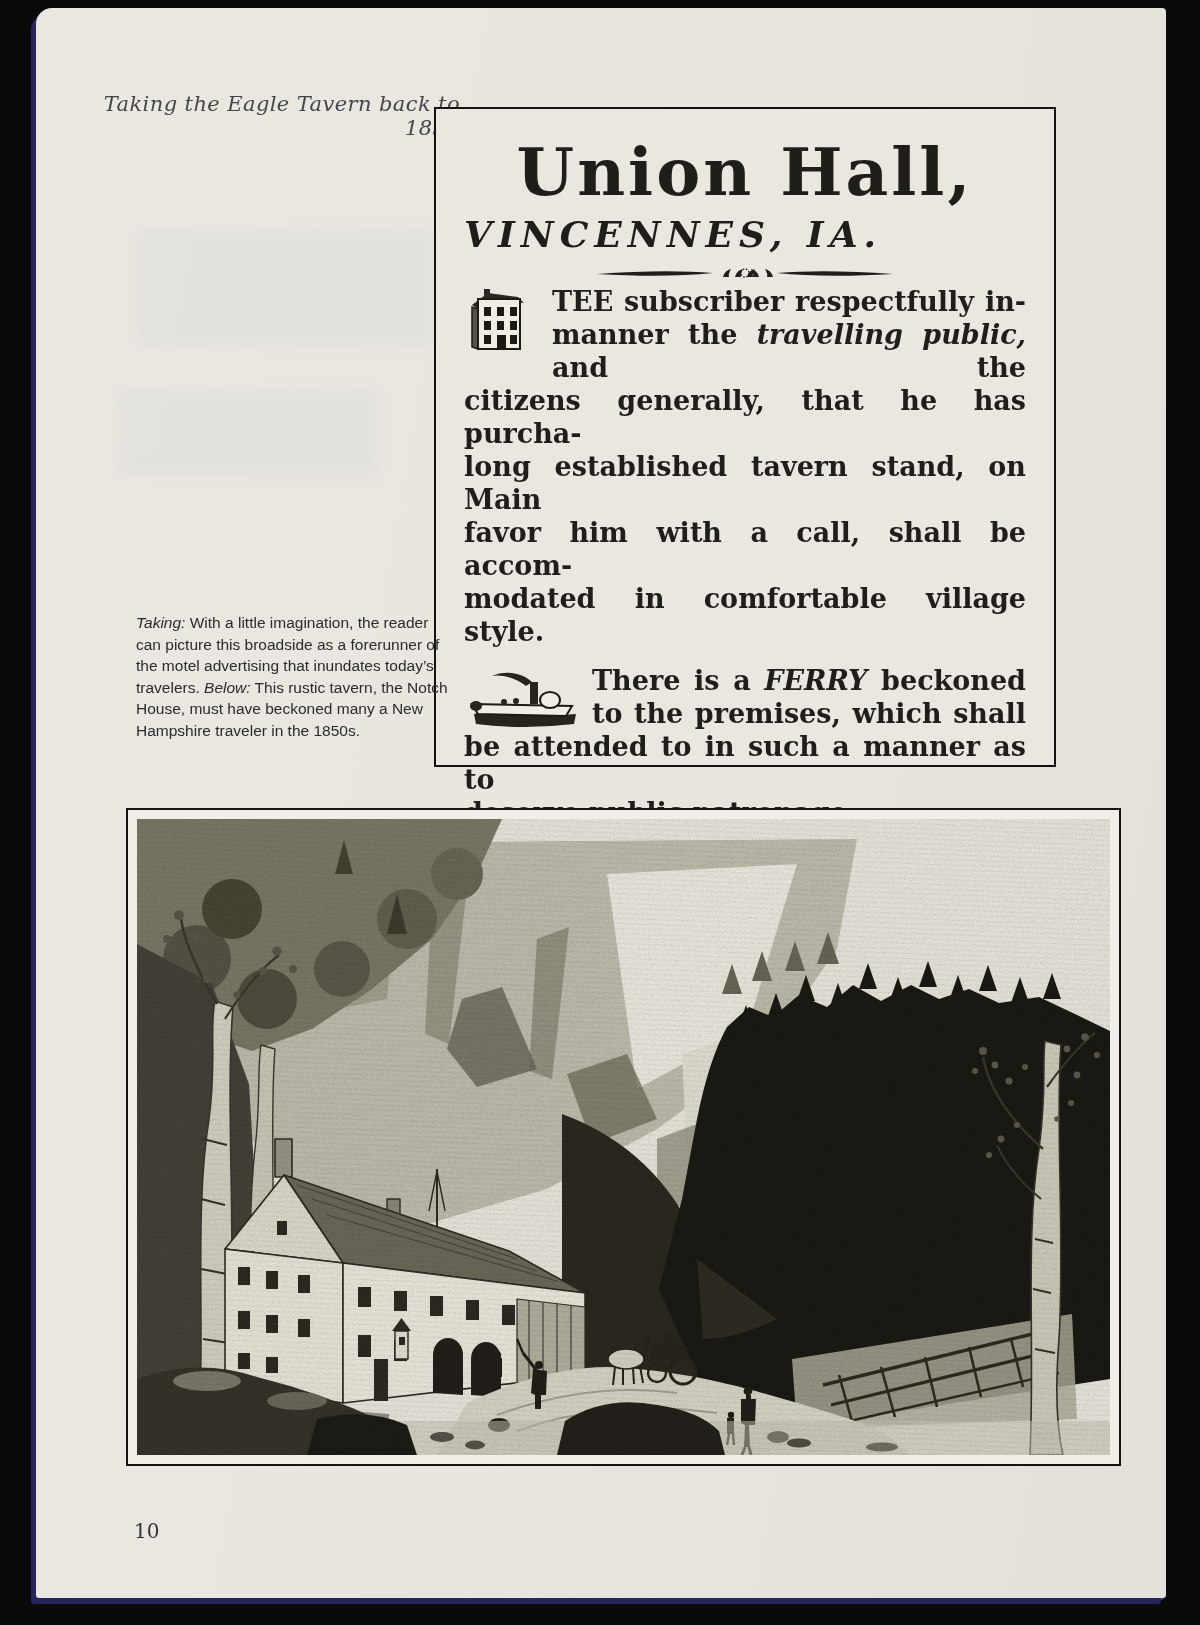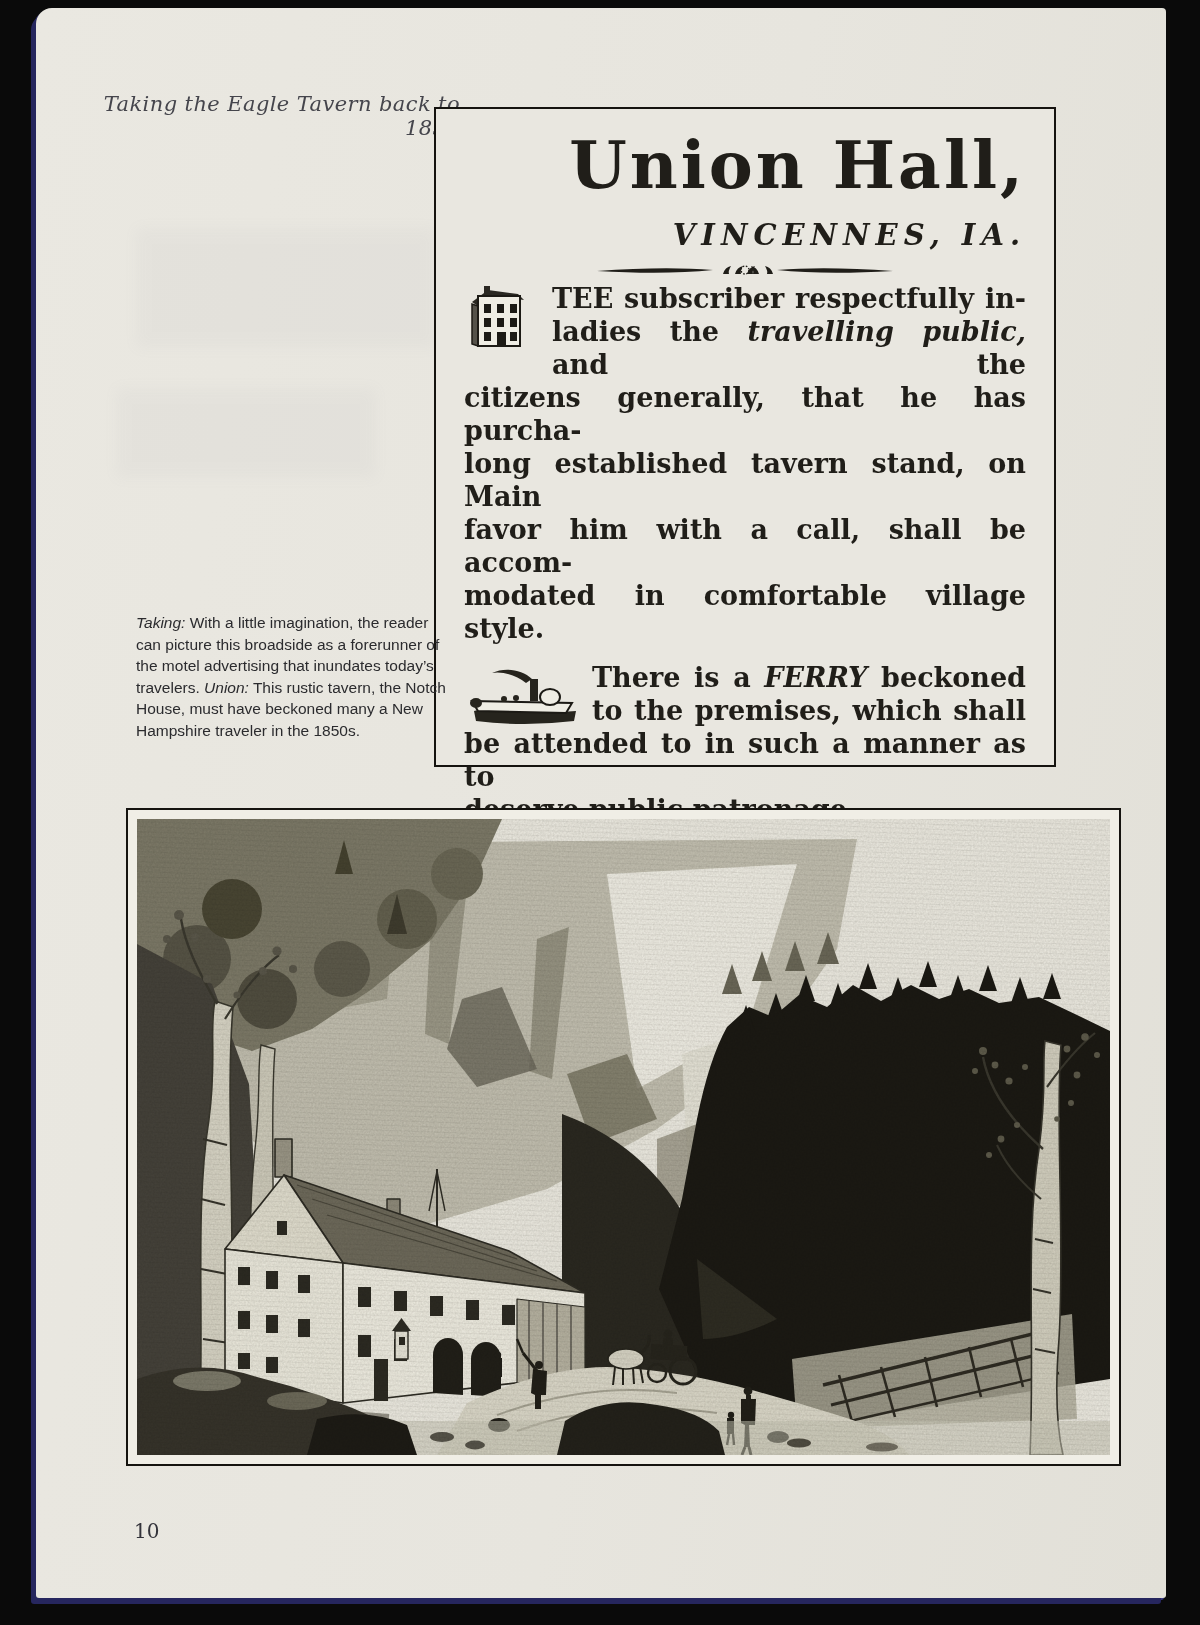--- a/index.html
+++ b/index.html
@@ -14,24 +14,24 @@
 
   .running-head{position:absolute;left:100px;top:92px;width:360px;
         font-family:"DejaVu Serif","Liberation Serif",serif;font-style:italic;
         font-size:21px;color:#45454c;letter-spacing:.4px;text-align:right;}
 
   
   .broadside{position:absolute;left:434px;top:107px;width:618px;height:656px;
         border:2px solid #15130f;background:#e9e7e0;
         font-family:"DejaVu Serif","Liberation Serif",serif;color:#201e19;}
   .bs-inner{position:relative;padding:6px 28px 0 28px;}
-  .bs-title{font-weight:bold;font-size:66px;line-height:74px;text-align:right;
-        letter-spacing:3px;margin-top:13px;}
-  .bs-sub{font-weight:bold;font-style:italic;font-size:29px;text-align:right;
-        letter-spacing:6px;margin-top:16px;}
+  .bs-title{font-weight:bold;font-size:66px;line-height:74px;text-align:center;
+        letter-spacing:3px;margin-top:20px;}
+  .bs-sub{font-weight:bold;font-style:italic;font-size:36px;text-align:left;
+        letter-spacing:6px;margin-top:4px;}
   .bs-ornament{display:block;margin:10px auto 2px auto;}
   .bs-para{position:relative;font-weight:bold;font-size:27px;line-height:33px;}
   .bs-para.p1{}
   .bs-para.p2{margin-top:16px;}
   .bs-line{text-align:justify;text-align-last:justify;white-space:normal;}
   .bs-line.no-just{text-align:left;text-align-last:left;}
   .it{font-style:italic;}
   .bs-icon{position:absolute;left:0;top:2px;}
   .bs-icon.ferry{top:6px;}
   .bs-signature{font-weight:bold;font-size:31px;text-align:right;margin-top:4px;padding-right:14px;}
@@ -91,21 +91,21 @@
               <rect x="46" y="20" width="7" height="9"></rect>
             <rect x="20" y="34" width="7" height="9"></rect>
               <rect x="33" y="34" width="7" height="9"></rect>
               <rect x="46" y="34" width="7" height="9"></rect>
             <rect x="20" y="48" width="7" height="9"></rect>
               <rect x="33" y="48" width="9" height="14"></rect>
               <rect x="46" y="48" width="7" height="9"></rect>
           </g>
         </svg>
       <div class="bs-line" style="padding-left: 88px;"><span>TEE subscriber respectfully in-</span></div>
-          <div class="bs-line" style="padding-left: 88px;"><span>ladies the </span><span class="it">travelling public,</span><span> and the</span></div>
+          <div class="bs-line" style="padding-left: 88px;"><span>manner the </span><span class="it">travelling public,</span><span> and the</span></div>
           <div class="bs-line"><span>citizens generally, that he has purcha-</span></div>
           <div class="bs-line"><span>long established tavern stand, on Main</span></div>
           <div class="bs-line"><span>favor him with a call, shall be accom-</span></div>
           <div class="bs-line"><span>modated in comfortable village style.</span></div>
         </div>
 
       <div class="bs-para p2">
         <svg class="bs-icon ferry" width="118" height="58" viewBox="0 0 118 58">
           <path d="M10,44 Q30,38 60,42 Q90,46 112,44 L110,54 Q60,60 12,54 Z" fill="#26241d"></path>
           <polygon points="8,34 108,36 102,46 14,44" fill="#efede4" stroke="#1c1a15" stroke-width="2"></polygon>
@@ -120,21 +120,21 @@
           <div class="bs-line" style="padding-left: 128px;"><span>to the premises, which shall</span></div>
           <div class="bs-line"><span>be attended to in such a manner as to</span></div>
           <div class="bs-line no-just"><span>deserve public patronage.</span></div>
         </div>
 
       <div class="bs-signature">WM. PRICE.</div>
       <div class="bs-dateline">September, 1825.</div>
     </div>
   </div>
 
-  <div class="caption"><span class="it">Taking:</span><span> With a little imagination, the reader can picture this broadside as a forerunner of the motel advertising that inundates today’s travelers. </span><span class="it">Union:</span><span> This rustic tavern, the Notch House, must have beckoned many a New Hampshire traveler in the 1850s.</span></div>
+  <div class="caption"><span class="it">Taking:</span><span> With a little imagination, the reader can picture this broadside as a forerunner of the motel advertising that inundates today’s travelers. </span><span class="it">Below:</span><span> This rustic tavern, the Notch House, must have beckoned many a New Hampshire traveler in the 1850s.</span></div>
 
   <div class="engraving-frame">
     <svg viewBox="0 0 973 636" preserveAspectRatio="none">
       <defs>
         <pattern id="hatch" width="5" height="5" patternUnits="userSpaceOnUse" patternTransform="rotate(2)">
           <path d="M0,2.5 H5" stroke="#201e18" stroke-width="0.55"></path>
         </pattern>
         <filter id="noise" x="0" y="0" width="100%" height="100%">
           <feTurbulence type="fractalNoise" baseFrequency="0.55" numOctaves="2" stitchTiles="stitch"></feTurbulence>
           <feColorMatrix type="matrix" values="0 0 0 0 0.10  0 0 0 0 0.09  0 0 0 0 0.07  0 0 0 0.85 0"></feColorMatrix>

